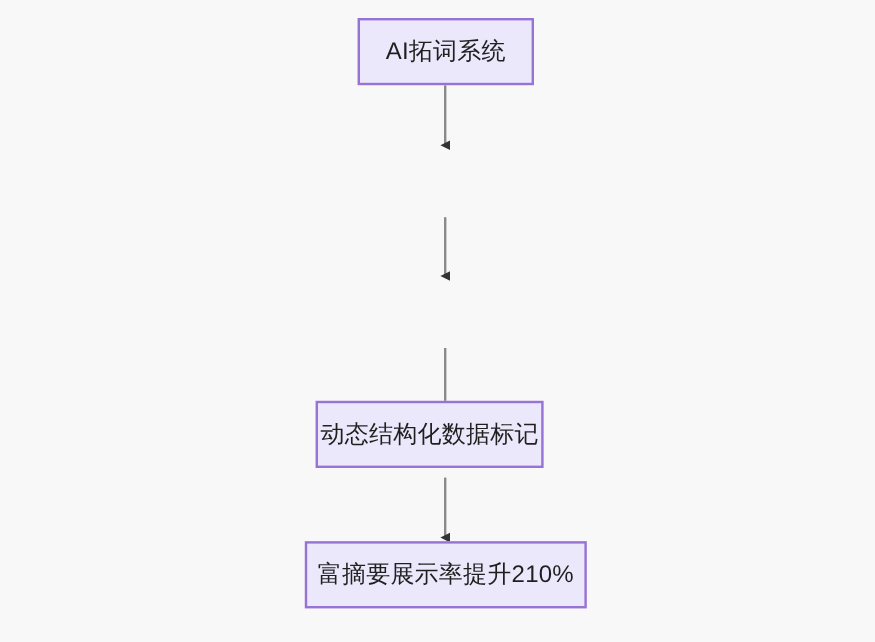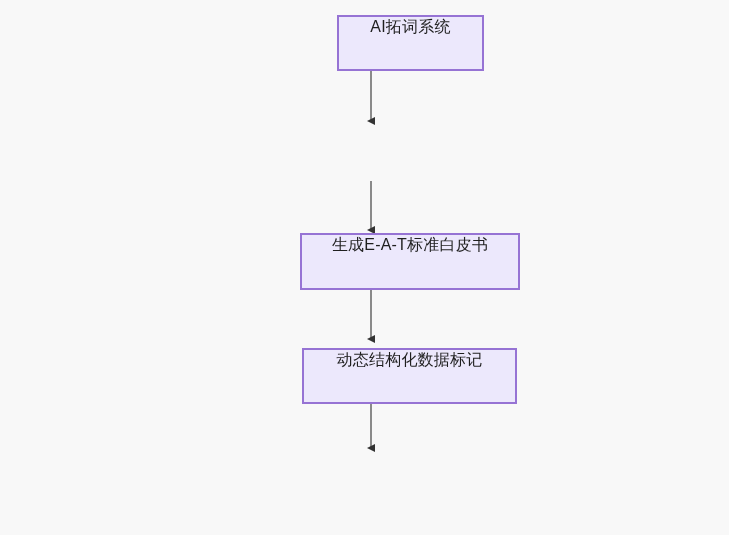--- a/index.html
+++ b/index.html
@@ -27,28 +27,27 @@
     height: 535px;
     pointer-events: none;
   }
   .node {
     position: absolute;
     box-sizing: border-box;
     background: #ece8fc;
     border: 2px solid #9673d4;
     border-radius: 0;
     display: flex;
-    align-items: flex-start;
+    align-items: center;
     justify-content: center;
     color: #1f1f1f;
-    font-size: 16px;
+    font-size: 20px;
     line-height: 1.3;
     letter-spacing: 0.2px;
     white-space: nowrap;
-    margin-left: 39px;
   }
   .node .node-label {
     display: block;
     text-align: center;
   }
 </style>
 </head>
 <body>
 
 <div id="flowchart">
@@ -63,22 +62,22 @@
     <line x1="371" y1="181" x2="371" y2="230" stroke="#8a8a8a" stroke-width="2" marker-end="url(#arrow)"></line>
     <line x1="371" y1="290" x2="371" y2="339" stroke="#8a8a8a" stroke-width="2" marker-end="url(#arrow)"></line>
     <line x1="371" y1="398" x2="371" y2="448" stroke="#8a8a8a" stroke-width="2" marker-end="url(#arrow)"></line>
   </svg>
 
   <div class="node" style="left:298px; top:15px; width:147px; height:56px;">
     <span class="node-label">AI拓词系统</span>
   </div>
 
 
-  <div class="node" style="left:261px; top:233px; width:220px; height:57px;">
-    <span class="node-label">生成E-A-T标准白皮书</span>
-  </div>
 
-  <div class="node" style="left:263px; top:348px; width:215px; height:56px;">
+  <div class="node" style="left:263px; top:334px; width:190px; height:56px;">
     <span class="node-label">动态结构化数据标记</span>
   </div>
 
+  <div class="node" style="left:254px; top:451px; width:235px; height:56px;">
+    <span class="node-label">富摘要展示率提升210%</span>
+  </div>
 
 </div>
 
 </body></html>

